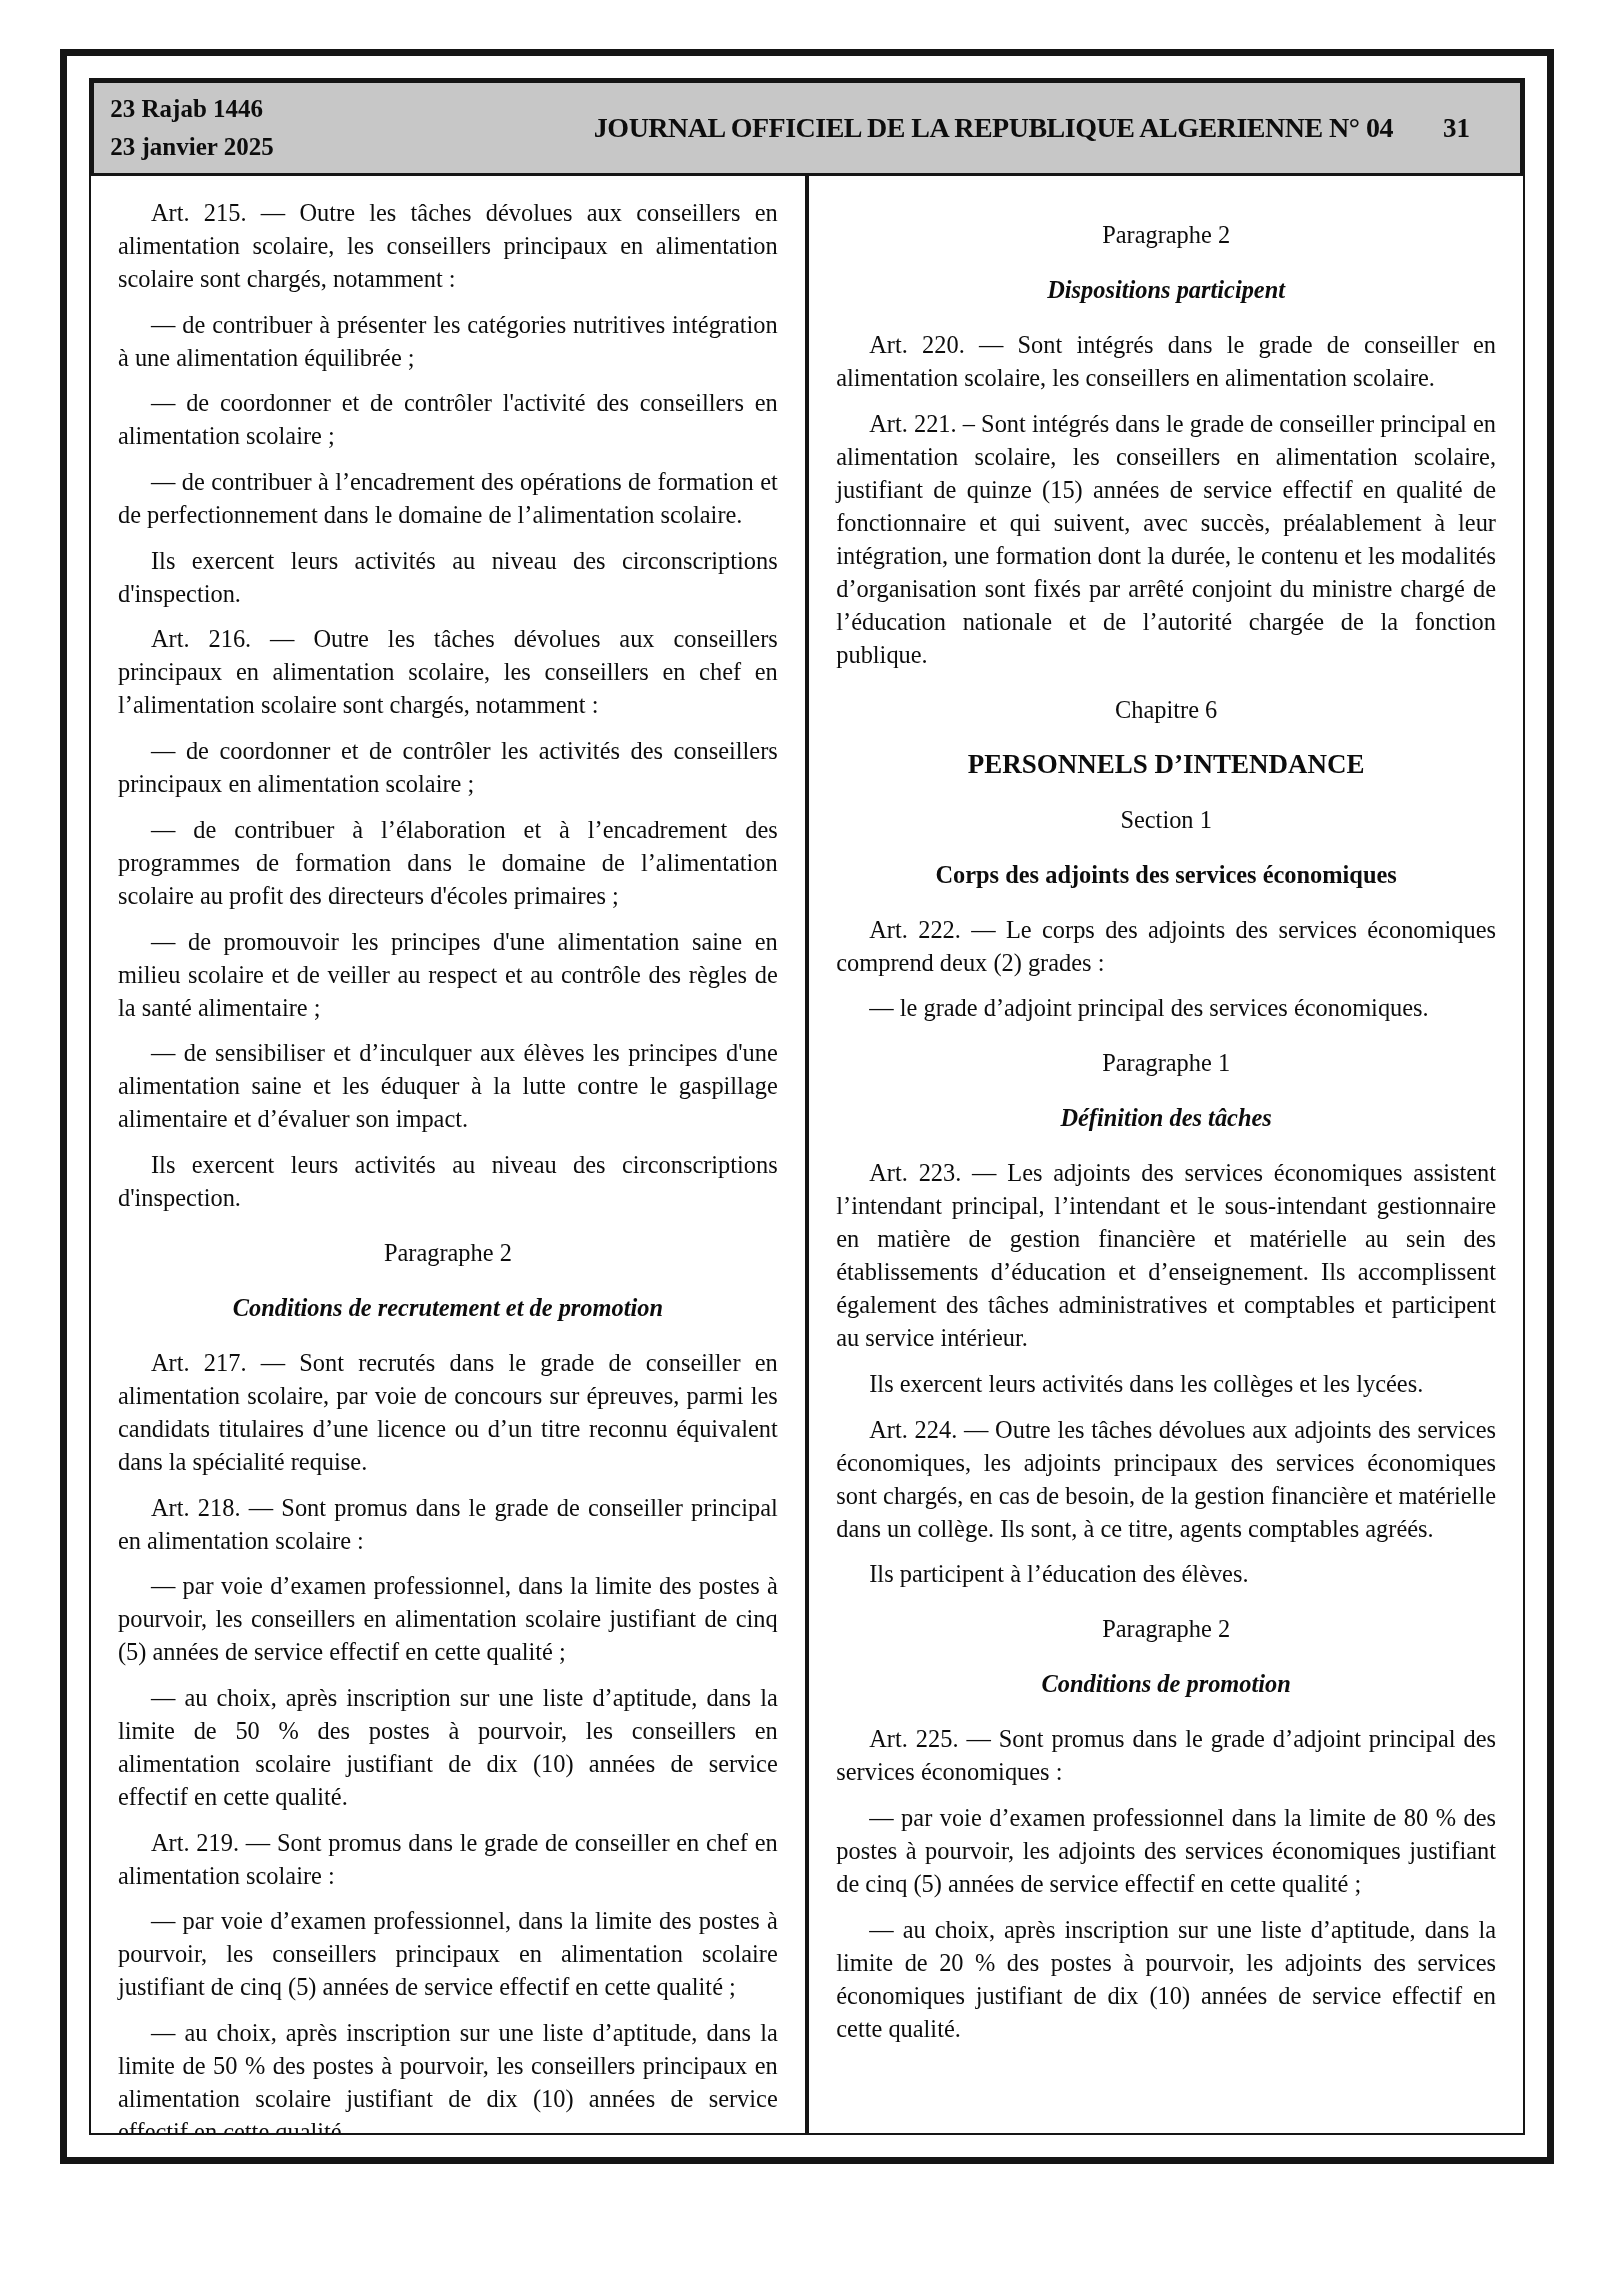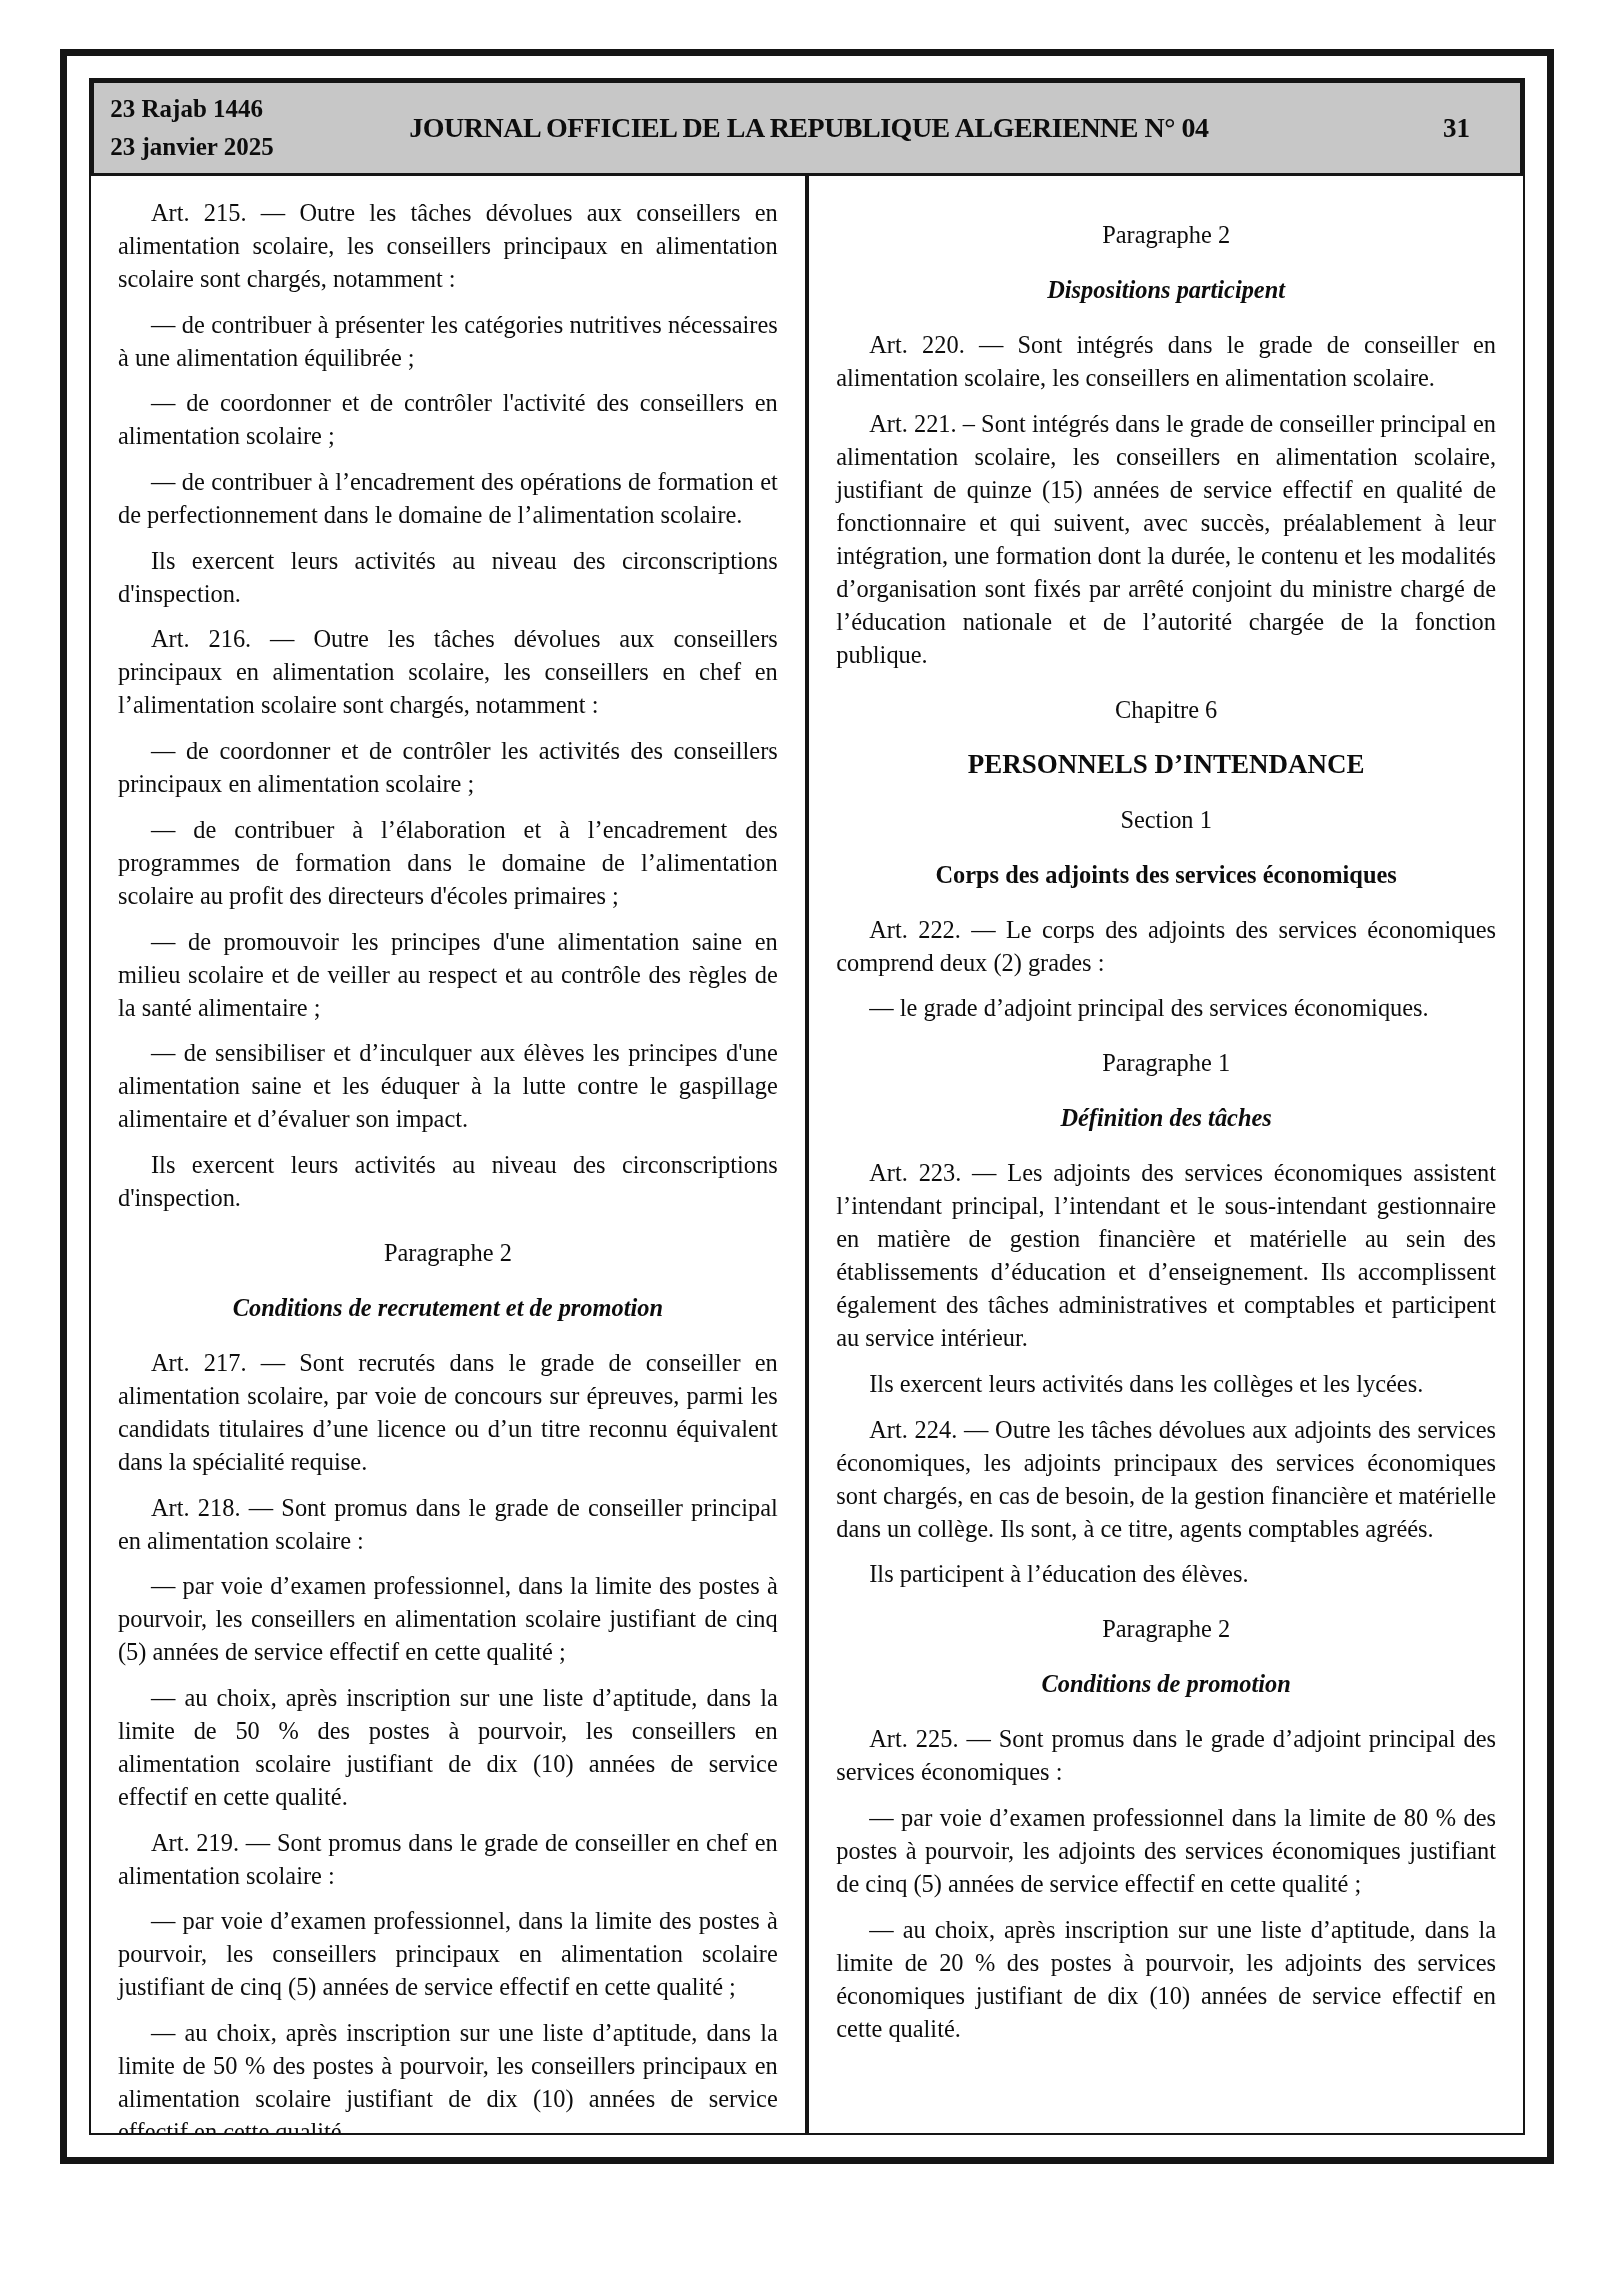--- a/index.html
+++ b/index.html
@@ -15,21 +15,21 @@
   }
   .page-inner{
     border:2.7px solid #151515;width:100%;height:100%;box-sizing:border-box;
     display:flex;flex-direction:column;overflow:hidden;
   }
   .journal-header{
     border:3.6px solid #151515;background:#c7c7c7;height:96px;box-sizing:border-box;
     display:flex;align-items:center;flex:none;
   }
   .hdr-dates{width:299px;padding-left:16.3px;font-weight:bold;font-size:25px;line-height:38px;}
-  .hdr-title{flex:1;text-align:left;font-weight:bold;font-size:28px;letter-spacing:-0.5px;}
+  .hdr-title{flex:1;text-align:right;font-weight:bold;font-size:28px;letter-spacing:-0.5px;}
   .hdr-page{width:127px;text-align:center;font-weight:bold;font-size:27px;}
   .columns{flex:1;display:flex;min-height:0;overflow:hidden;}
   .col{width:50%;box-sizing:border-box;padding:20px 27px 0 27px;overflow:hidden;}
   .divider{width:4.5px;background:#151515;flex:none;}
   .blk{margin:0 0 12.7px 0;font-size:24.4px;line-height:33px;}
   .just{text-align:justify;text-indent:33px;}
   .center{text-align:center;text-indent:0;margin:22px 0;}
   .bold{font-weight:bold;}
   .italic{font-style:italic;}
   .lg{font-size:27px;}
@@ -46,21 +46,21 @@
         <div>23 janvier 2025</div>
       </div>
       <div class="hdr-title">JOURNAL OFFICIEL DE LA REPUBLIQUE ALGERIENNE N° 04</div>
       <div class="hdr-page">31</div>
     </div>
 
     <div class="columns">
 
       <div class="col">
         <p class="blk just">Art. 215. — Outre les tâches dévolues aux conseillers en alimentation scolaire, les conseillers principaux en alimentation scolaire sont chargés, notamment :</p>
-        <p class="blk just">— de contribuer à présenter les catégories nutritives nécessaires à une alimentation équilibrée ;</p>
+        <p class="blk just">— de contribuer à présenter les catégories nutritives intégration à une alimentation équilibrée ;</p>
         <p class="blk just">— de coordonner et de contrôler l'activité des conseillers en alimentation scolaire ;</p>
         <p class="blk just">— de contribuer à l’encadrement des opérations de formation et de perfectionnement dans le domaine de l’alimentation scolaire.</p>
         <p class="blk just">Ils exercent leurs activités au niveau des circonscriptions d'inspection.</p>
         <p class="blk just">Art. 216. — Outre les tâches dévolues aux conseillers principaux en alimentation scolaire, les conseillers en chef en l’alimentation scolaire sont chargés, notamment :</p>
         <p class="blk just">— de coordonner et de contrôler les activités des conseillers principaux en alimentation scolaire ;</p>
         <p class="blk just">— de contribuer à l’élaboration et à l’encadrement des programmes de formation dans le domaine de l’alimentation scolaire au profit des directeurs d'écoles primaires ;</p>
         <p class="blk just">— de promouvoir les principes d'une alimentation saine en milieu scolaire et de veiller au respect et au contrôle des règles de la santé alimentaire ;</p>
         <p class="blk just">— de sensibiliser et d’inculquer aux élèves les principes d'une alimentation saine et les éduquer à la lutte contre le gaspillage alimentaire et d’évaluer son impact.</p>
         <p class="blk just">Ils exercent leurs activités au niveau des circonscriptions d'inspection.</p>
         <p class="blk center">Paragraphe 2</p>

